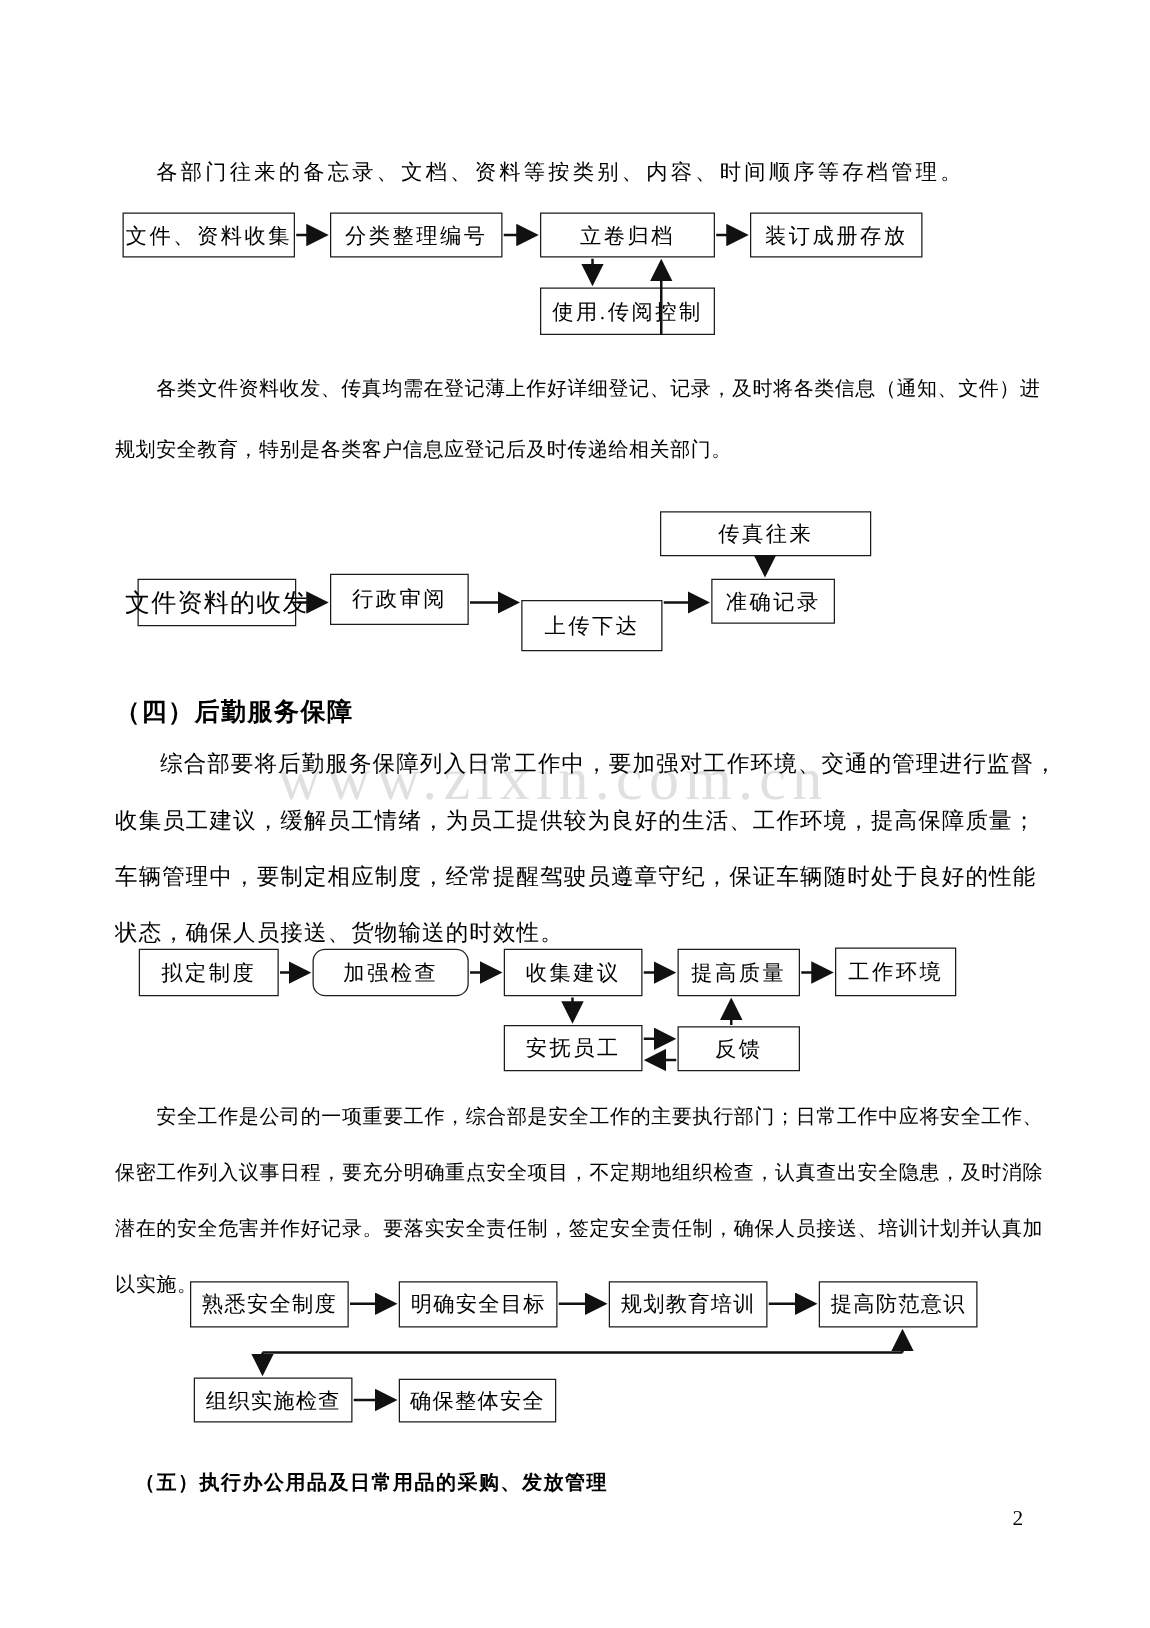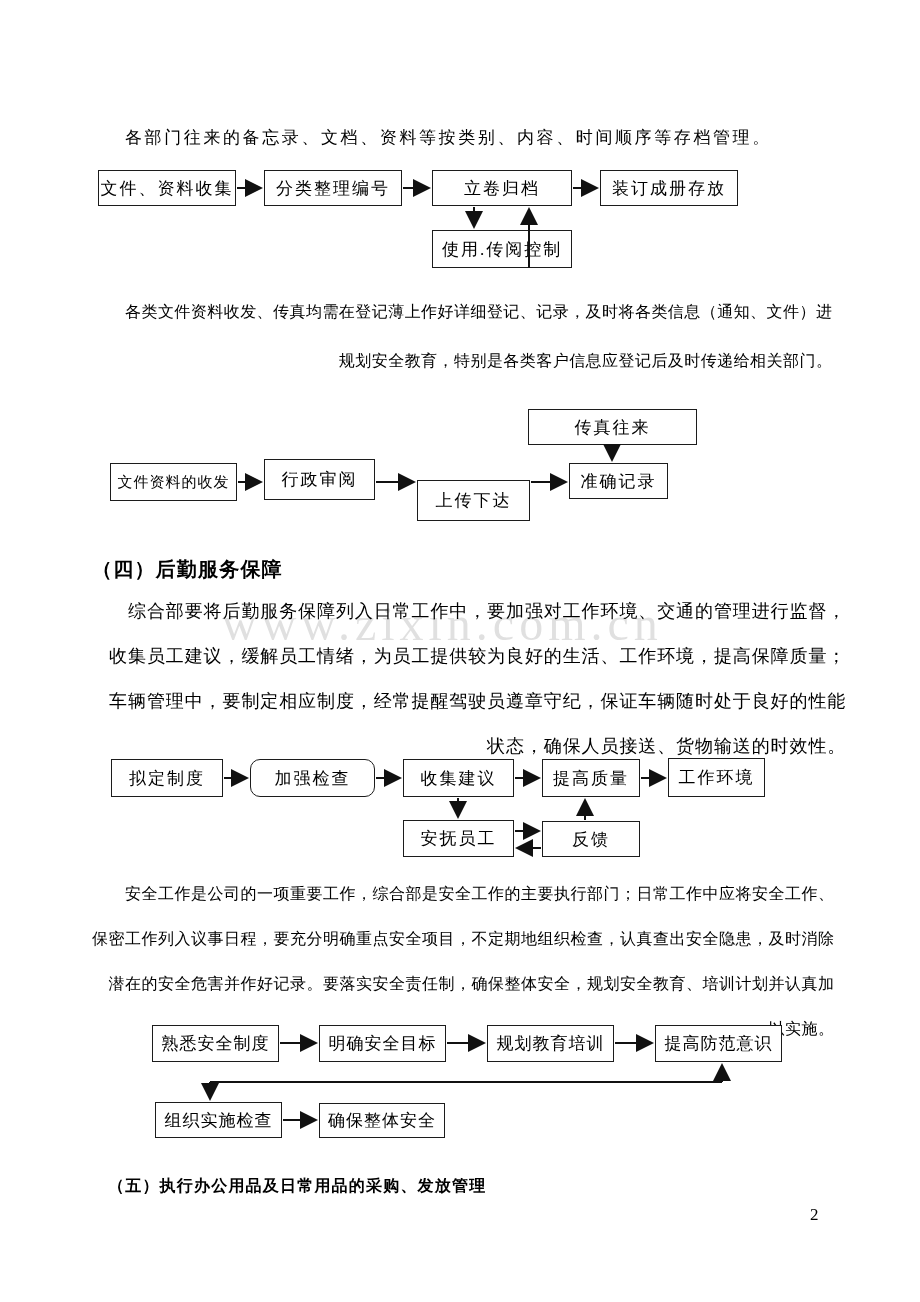--- a/index.html
+++ b/index.html
@@ -9,37 +9,37 @@
   }
   .abs{position:absolute;}
   .line{white-space:nowrap;}
   
   .watermark{
     left:222px;top:596px;font-size:48px;letter-spacing:5px;color:rgba(60,60,60,0.16);
     font-family:"Liberation Serif",serif;z-index:0;white-space:nowrap;
   }
   
   .intro{left:125px;top:126px;font-size:17px;letter-spacing:2.6px;z-index:2;}
-  .para{z-index:2;text-align:right;}
+  .para{z-index:2;}
   .registry{left:92px;top:287px;font-size:16px;letter-spacing:0.45px;line-height:49px;}
   .registry .first{padding-left:33px;}
   .h4{left:92px;top:556px;font-size:20px;font-weight:bold;letter-spacing:1.2px;z-index:2;}
   .sec4{left:92px;top:589px;font-size:18px;letter-spacing:0.9px;line-height:45px;}
   .sec4 .first{padding-left:36px;}
   .safety{left:92px;top:871px;font-size:16px;letter-spacing:0.5px;line-height:45px;}
   .safety .first{padding-left:33px;}
   .h5{left:108px;top:1176px;font-size:16px;font-weight:bold;letter-spacing:1.2px;z-index:2;}
   .pagenum{left:810px;top:1205px;font-size:17px;z-index:2;}
   
   .fc-box{
     position:absolute;box-sizing:border-box;border:1.6px solid #1c1c1c;background:#fff;
     display:flex;align-items:center;justify-content:center;
     font-size:17px;letter-spacing:2px;z-index:2;white-space:nowrap;
   }
-  .fc-box.small{font-size:15px;letter-spacing:1px;}
+  .fc-box.small{font-size:20px;letter-spacing:1px;}
   
   svg.arrows{position:absolute;left:0;top:0;z-index:3;pointer-events:none;}
   svg.arrows line{stroke:#111;stroke-width:2;}
 </style>
 </head>
 <body>
 
 <div class="page">
 
   <div class="abs watermark">www.zixin.com.cn</div>
@@ -81,21 +81,21 @@
     <div class="fc-box" style="left:403px;top:759px;width:111px;height:38px;">收集建议</div>
     <div class="fc-box" style="left:542px;top:759px;width:98px;height:38px;">提高质量</div>
     <div class="fc-box" style="left:668px;top:758px;width:97px;height:39px;">工作环境</div>
     <div class="fc-box" style="left:403px;top:820px;width:111px;height:37px;">安抚员工</div>
     <div class="fc-box" style="left:542px;top:821px;width:98px;height:36px;">反馈</div>
   </div>
 
   <div class="abs para safety">
     <div class="line first">安全工作是公司的一项重要工作，综合部是安全工作的主要执行部门；日常工作中应将安全工作、</div>
     <div class="line">保密工作列入议事日程，要充分明确重点安全项目，不定期地组织检查，认真查出安全隐患，及时消除</div>
-    <div class="line">潜在的安全危害并作好记录。要落实安全责任制，确保整体安全，规划安全教育、培训计划并认真加</div>
+    <div class="line">潜在的安全危害并作好记录。要落实安全责任制，签定安全责任制，确保人员接送、培训计划并认真加</div>
     <div class="line">以实施。</div>
   </div>
 
   <div>
     <div class="fc-box" style="left:152px;top:1025px;width:127px;height:37px;letter-spacing:1px;">熟悉安全制度</div>
     <div class="fc-box" style="left:319px;top:1025px;width:127px;height:37px;letter-spacing:1px;">明确安全目标</div>
     <div class="fc-box" style="left:487px;top:1025px;width:127px;height:37px;letter-spacing:1px;">规划教育培训</div>
     <div class="fc-box" style="left:655px;top:1025px;width:127px;height:37px;letter-spacing:1px;">提高防范意识</div>
     <div class="fc-box" style="left:155px;top:1102px;width:127px;height:36px;letter-spacing:1px;">组织实施检查</div>
     <div class="fc-box" style="left:319px;top:1103px;width:126px;height:35px;letter-spacing:1px;">确保整体安全</div>

